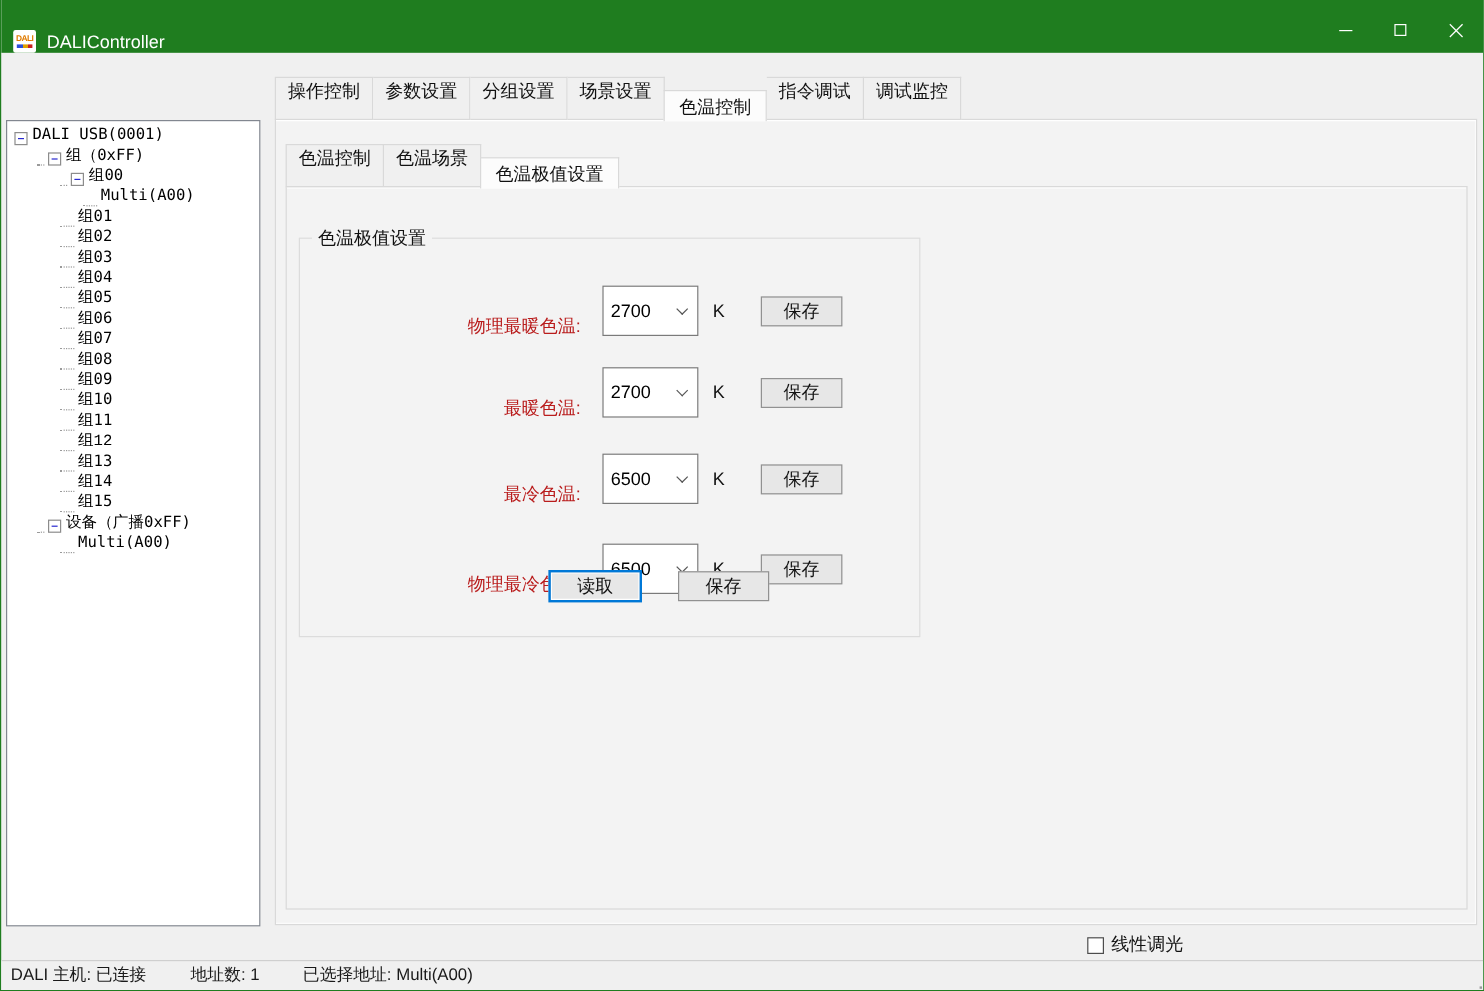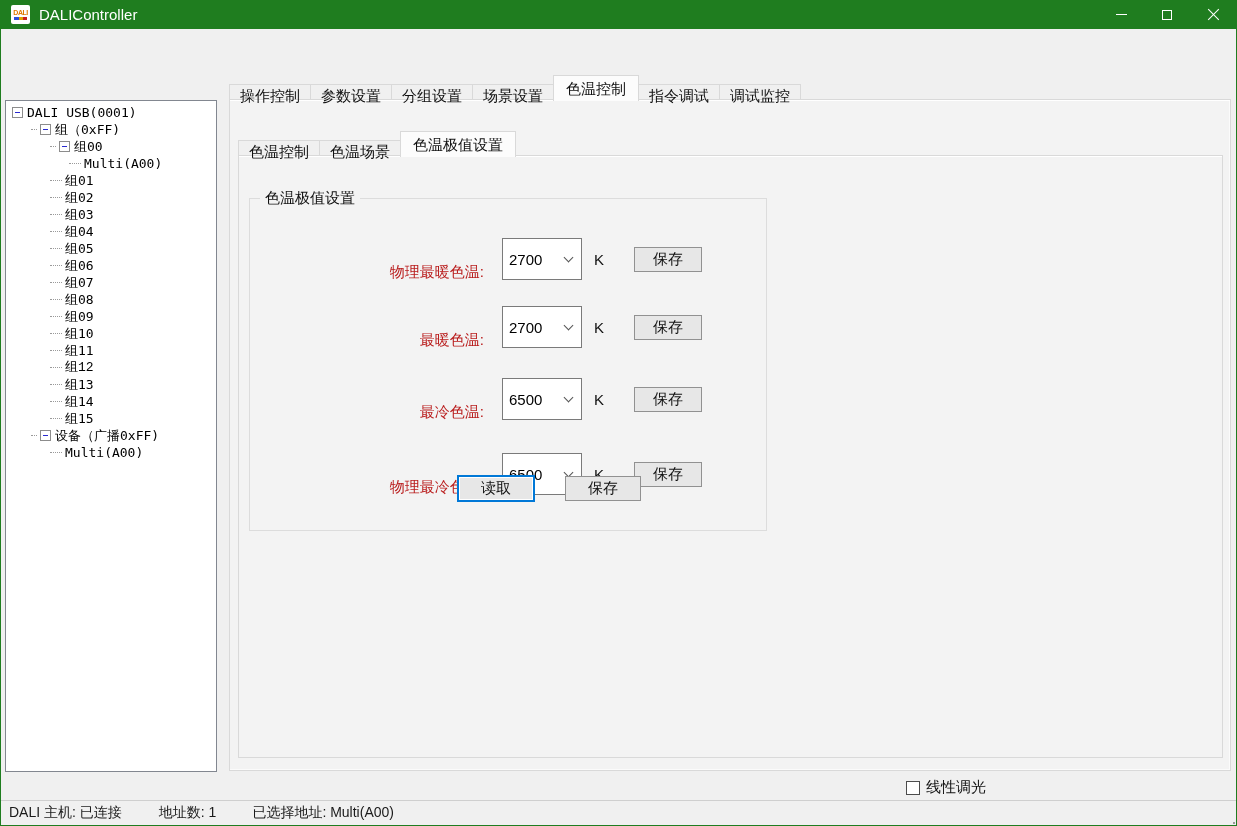--- a/index.html
+++ b/index.html
@@ -3,22 +3,22 @@
 <meta charset="utf-8">
 <style>
   * { margin:0; padding:0; box-sizing:border-box; }
   html,body { width:1237px; height:826px; }
   body { font-family:"Liberation Sans", sans-serif; background:#e8e8e8; }
 
   .window { position:relative; width:1237px; height:826px; background:#f0f0f0;
             border-left:1px solid #1f7d1f; border-right:1px solid #1f7d1f; border-bottom:1px solid #1f7d1f; overflow:hidden; }
 
   
-  .titlebar { position:absolute; top:0; left:0; right:0; height:29px; background:#1f7d1f;
-              display:flex; align-items:center; }
+  .titlebar { position:absolute; top:0; left:0; right:0; height:44px; background:#1f7d1f;
+              display:flex; align-items:flex-end; }
   .app-icon { width:19px; height:19px; margin-left:10px; background:#fff; border-radius:2px;
               display:flex; flex-direction:column; align-items:center; justify-content:center; flex:none; }
   .app-icon .ai-txt { font-size:7px; font-weight:bold; color:#e07b00; line-height:7px; letter-spacing:-0.5px; }
   .app-icon .ai-bar { width:13px; height:3px; margin-top:1px;
                       background:linear-gradient(90deg,#2b4fd8 0 40%,#e0a000 40% 70%,#c82020 70% 100%); }
   .win-title { color:#ffffff; font-size:15px; margin-left:9px; }
   .win-controls { margin-left:auto; display:flex; height:38px; }
   .win-btn { width:46px; height:38px; display:flex; align-items:center; justify-content:center; }
   .icon-min { width:11px; height:1px; background:#fff; }
   .icon-max { width:10px; height:10px; border:1px solid #fff; }
@@ -29,31 +29,31 @@
 
   
   .menubar { position:absolute; top:38px; left:0; right:0; height:33px; background:#f0f0f0;
              display:flex; align-items:center; padding-left:18px; }
   .menu-item { font-size:15px; color:#1a1a1a; padding:5px 11px; margin-right:5px; cursor:default; }
 
   
   .tree { position:absolute; left:4px; top:100px; width:212px; height:672px; background:#ffffff;
           border:1px solid #828790; overflow:hidden; padding-top:3px;
           font-family:"DejaVu Sans Mono", monospace; font-size:13px; color:#000; }
-  .tree-row { display:flex; align-items:center; height:17px; white-space:nowrap; }
+  .tree-row { display:flex; align-items:flex-end; height:17px; white-space:nowrap; }
   .tree-stub { border-bottom:1px dotted #9a9a9a; height:1px; margin-right:3px; flex:none; }
   .expander { width:11px; height:11px; border:1px solid #8c8c8c; background:#fff; flex:none;
               display:flex; align-items:center; justify-content:center; margin-right:4px; }
   .expander::after { content:''; width:5px; height:1px; background:#2a2ad0; }
   .tree-label { line-height:17px; }
 
   
   .main-tabs { position:absolute; left:228px; top:74px; display:flex; align-items:flex-end; height:26px; z-index:3; }
   .tab { font-size:15px; color:#111; background:#f0f0f0; border:1px solid #d9d9d9; border-left:none;
-         height:16px; padding:2px 10px 0; cursor:default; }
+         height:36px; padding:2px 10px 0; cursor:default; }
   .tab:first-child { border-left:1px solid #d9d9d9; }
   .tab.active { background:#fcfcfc; height:26px; padding:4px 12px 0; border:1px solid #d9d9d9; border-bottom:none;
                 margin-left:-1px; margin-bottom:-1px; z-index:4; position:relative; }
 
   .tab-page { position:absolute; left:228px; top:99px; width:1002px; height:672px;
               background:#f3f3f3; border:1px solid #d9d9d9; box-shadow:inset 0 1px 0 #fff, inset -1px -1px 0 #fbfbfb; }
 
   
   .sub-tabs { position:absolute; left:237px; top:129px; display:flex; align-items:flex-end; height:27px; z-index:5; }
   .sub-page { position:absolute; left:237px; top:155px; width:985px; height:603px;

